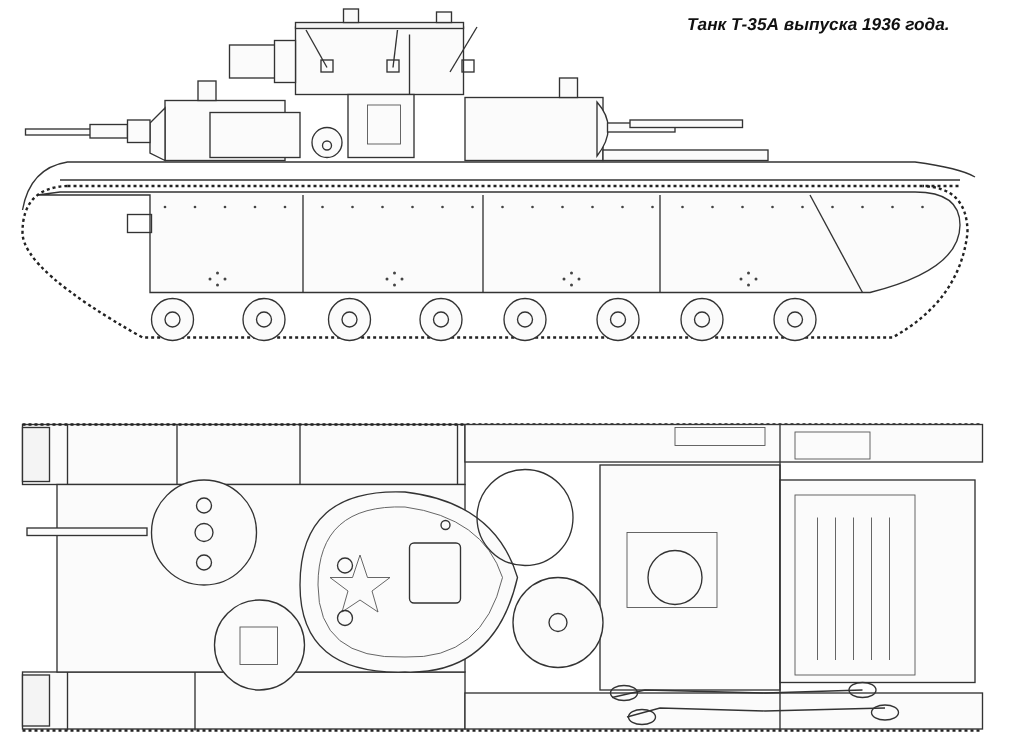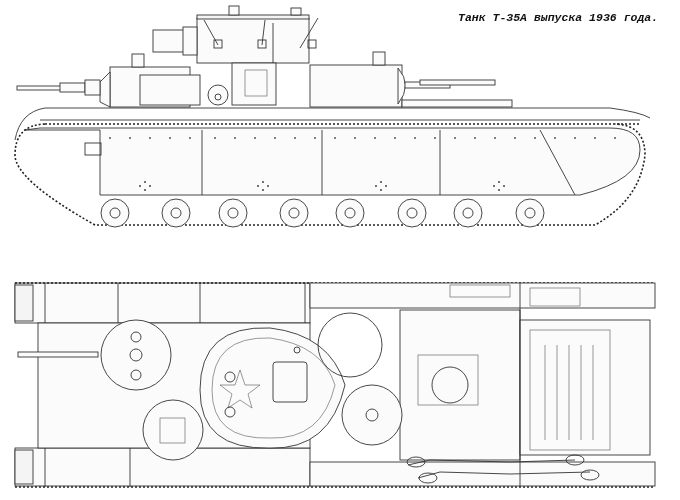--- a/index.html
+++ b/index.html
@@ -1,19 +1,19 @@
 <!DOCTYPE html>
 <html><head>
   <meta charset="utf-8">
   <style>
     html, body { margin: 0; padding: 0; background: #ffffff; }
     body { width: 680px; height: 500px; position: relative; overflow: hidden; font-family: "Liberation Sans", sans-serif; }
     .caption {
       position: absolute; left: 458px; top: 11px;
-      font-family: Liberation Mono, monospace;
+      font-family: Liberation Sans, sans-serif;
       font-size: 11.5px; font-weight: bold; font-style: italic;
       color: #111111; letter-spacing: 0px; white-space: nowrap;
     }
     svg { position: absolute; left: 0; top: 0; }
     .ln { fill: none; stroke: #333; stroke-width: 0.9; }
     .lnt { fill: none; stroke: #555; stroke-width: 0.6; }
     .fl { fill: #fbfbfb; stroke: #333; stroke-width: 0.9; }
     .fl2 { fill: #f4f4f4; stroke: #333; stroke-width: 0.9; }
     .dot { fill: #444; }
     .track { fill: none; stroke: #222; stroke-width: 1.6; stroke-dasharray: 2 2; }

